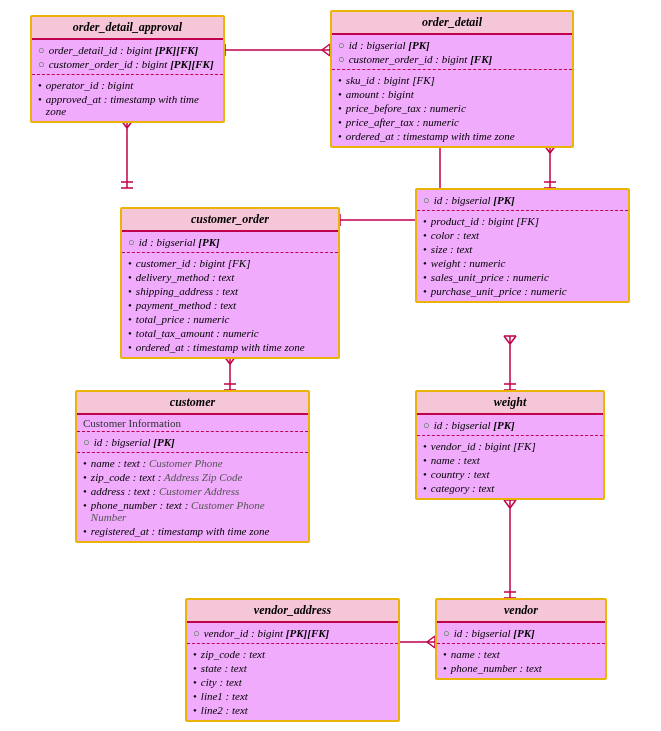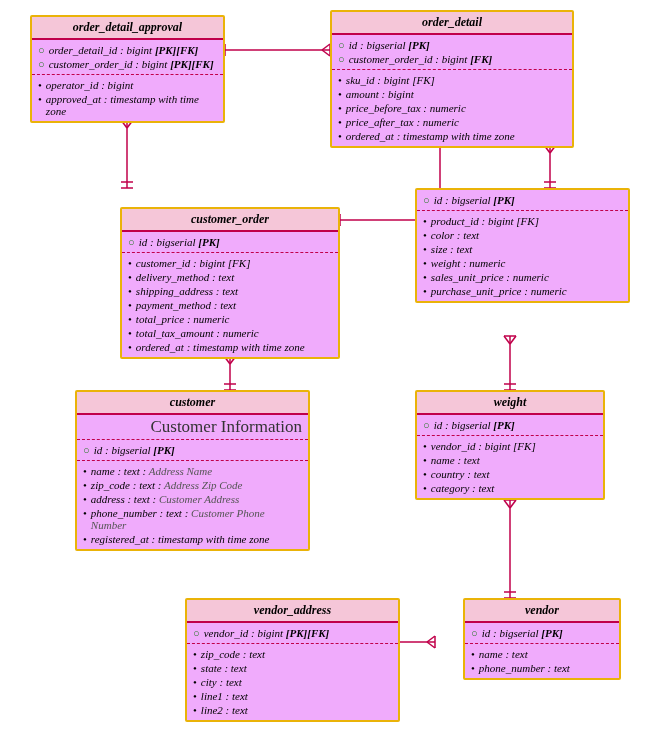--- a/index.html
+++ b/index.html
@@ -68,24 +68,23 @@
     .field-text {
       font-style: italic;
       color: #000;
     }
     .comment-text {
       color: #555;
       font-style: italic;
     }
     .section-label {
       padding: 2px 6px;
-      font-size: 17px;
+      font-size: 11px;
       color: #333;
       border-bottom: 1px dashed #c0004a;
-      text-align: right;
     }
     svg.connector {
       position: absolute;
       top: 0;
       left: 0;
       width: 661px;
       height: 731px;
       pointer-events: none;
       overflow: visible;
     }
@@ -314,21 +313,21 @@
     <div class="section-label">Customer Information</div>
     <div class="entity-section">
       <div class="pk-row">
         <span class="pk-icon">○</span>
         <span class="field-text">id : <i>bigserial</i> <b>[PK]</b></span>
       </div>
     </div>
     <div class="entity-body">
       <div class="field-row">
         <span class="bullet">•</span>
-        <span class="field-text">name : <i>text</i> : <span class="comment-text">Address Name</span></span>
+        <span class="field-text">name : <i>text</i> : <span class="comment-text">Customer Phone</span></span>
       </div>
       <div class="field-row">
         <span class="bullet">•</span>
         <span class="field-text">zip_code : <i>text</i> : <span class="comment-text">Address Zip Code</span></span>
       </div>
       <div class="field-row">
         <span class="bullet">•</span>
         <span class="field-text">address : <i>text</i> : <span class="comment-text">Customer Address</span></span>
       </div>
       <div class="field-row">
@@ -395,21 +394,21 @@
         <span class="bullet">•</span>
         <span class="field-text">line1 : <i>text</i></span>
       </div>
       <div class="field-row">
         <span class="bullet">•</span>
         <span class="field-text">line2 : <i>text</i></span>
       </div>
     </div>
   </div>
 
-  <div class="entity-box" style="left:435px; top:598px; width:158px;margin-left:28px;">
+  <div class="entity-box" style="left:435px; top:598px; width:172px;">
     <div class="entity-header">vendor</div>
     <div class="entity-section">
       <div class="pk-row">
         <span class="pk-icon">○</span>
         <span class="field-text">id : <i>bigserial</i> <b>[PK]</b></span>
       </div>
     </div>
     <div class="entity-body">
       <div class="field-row">
         <span class="bullet">•</span>

